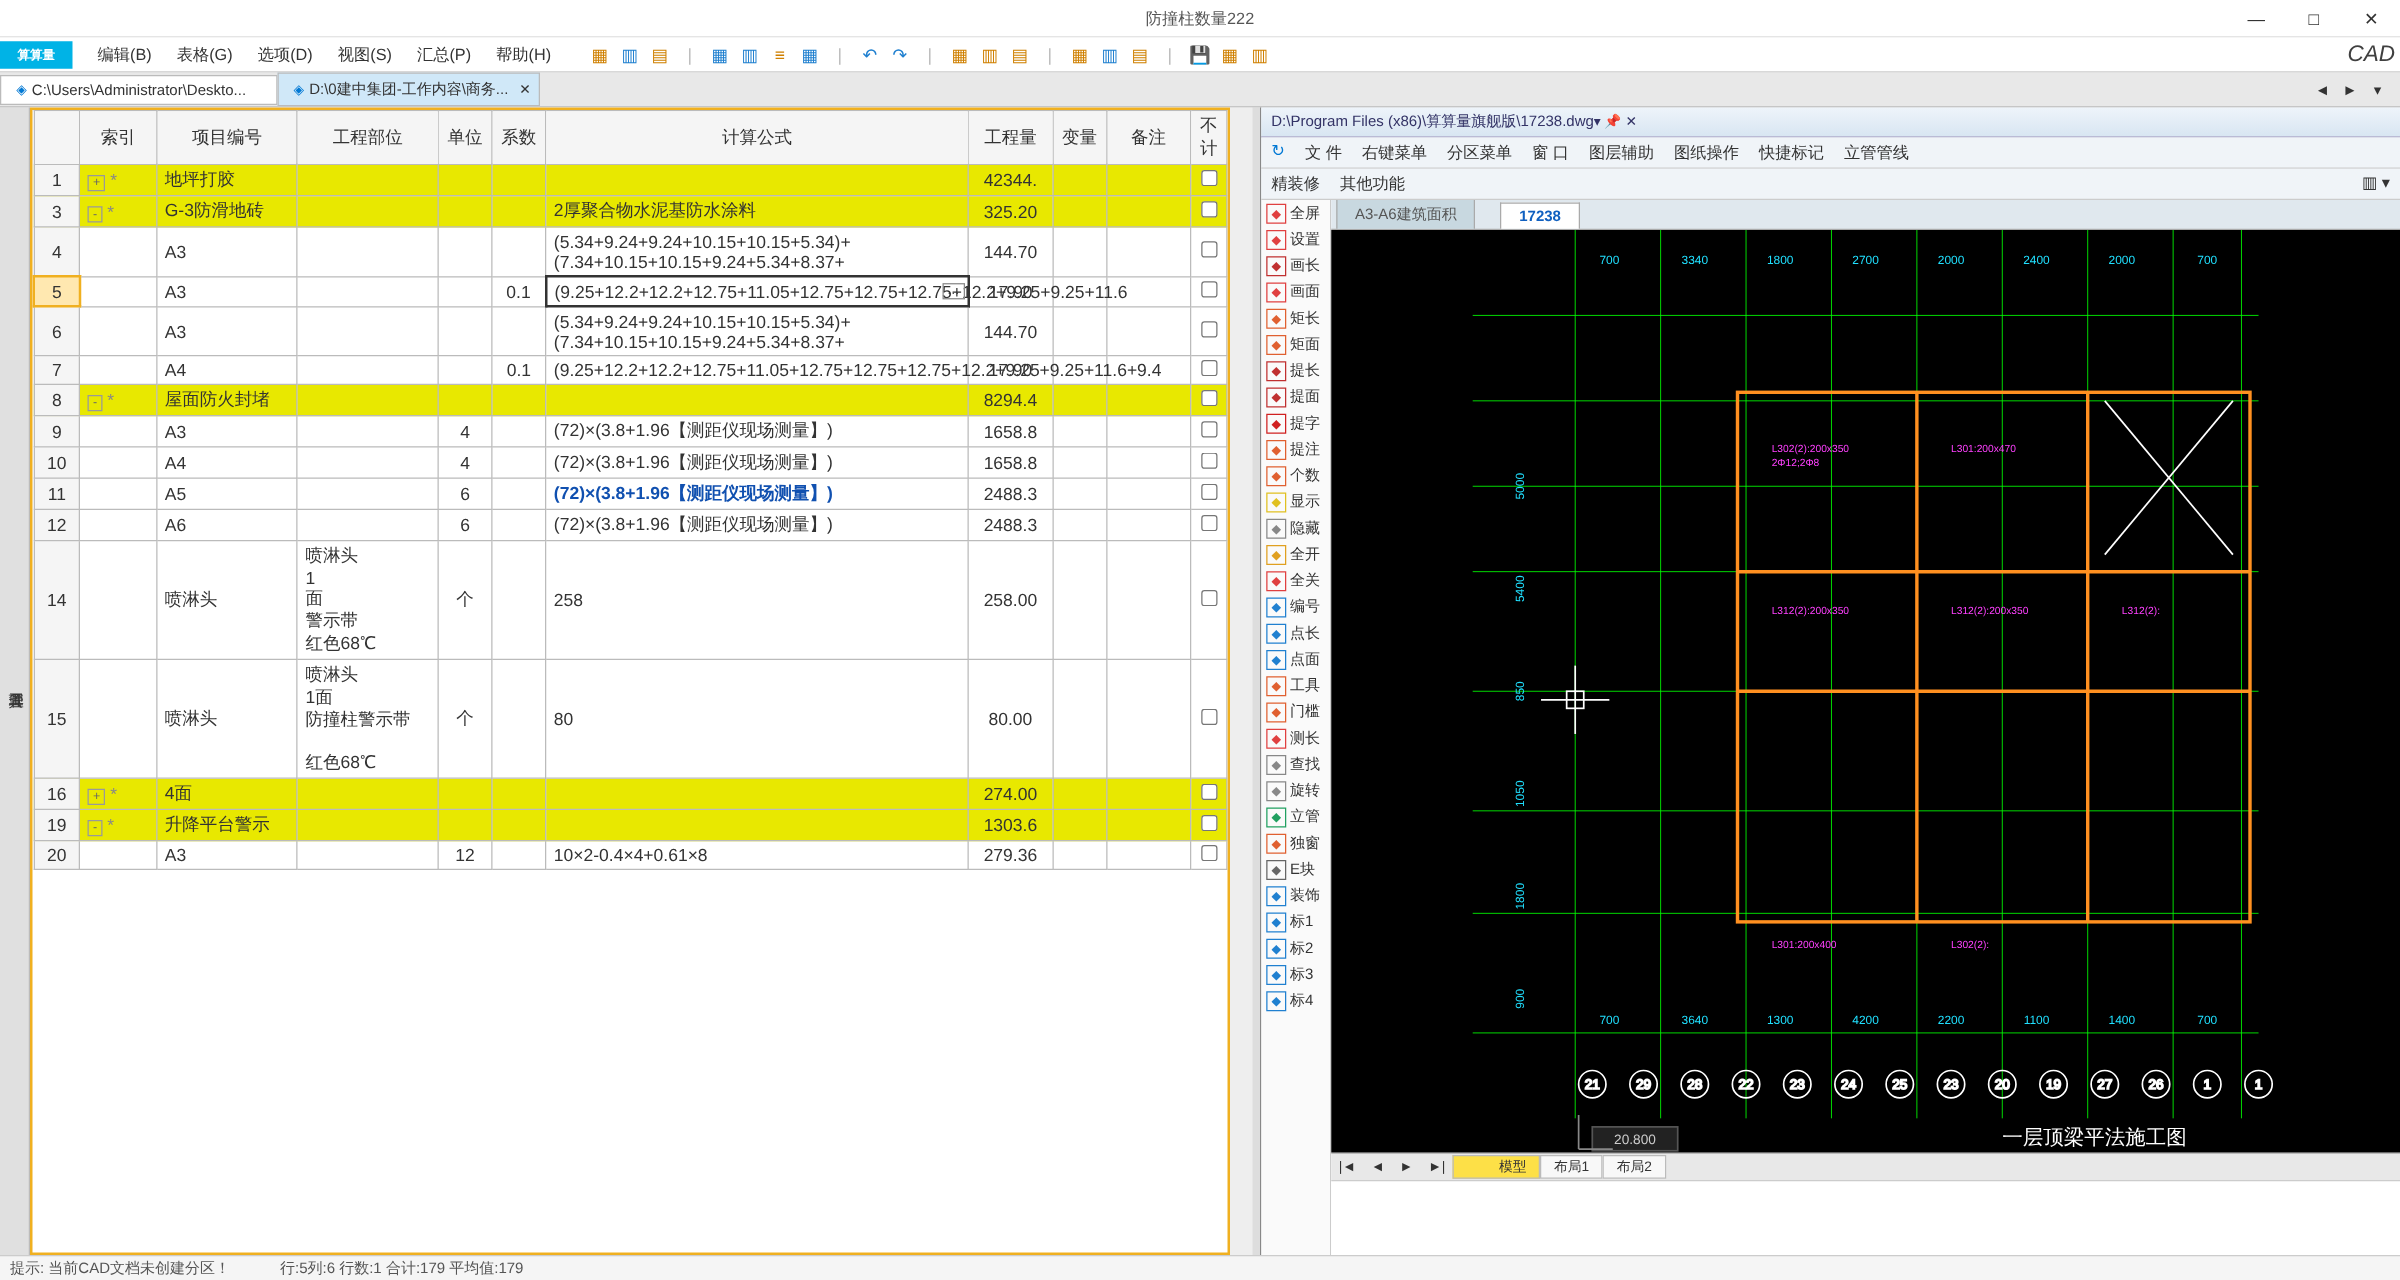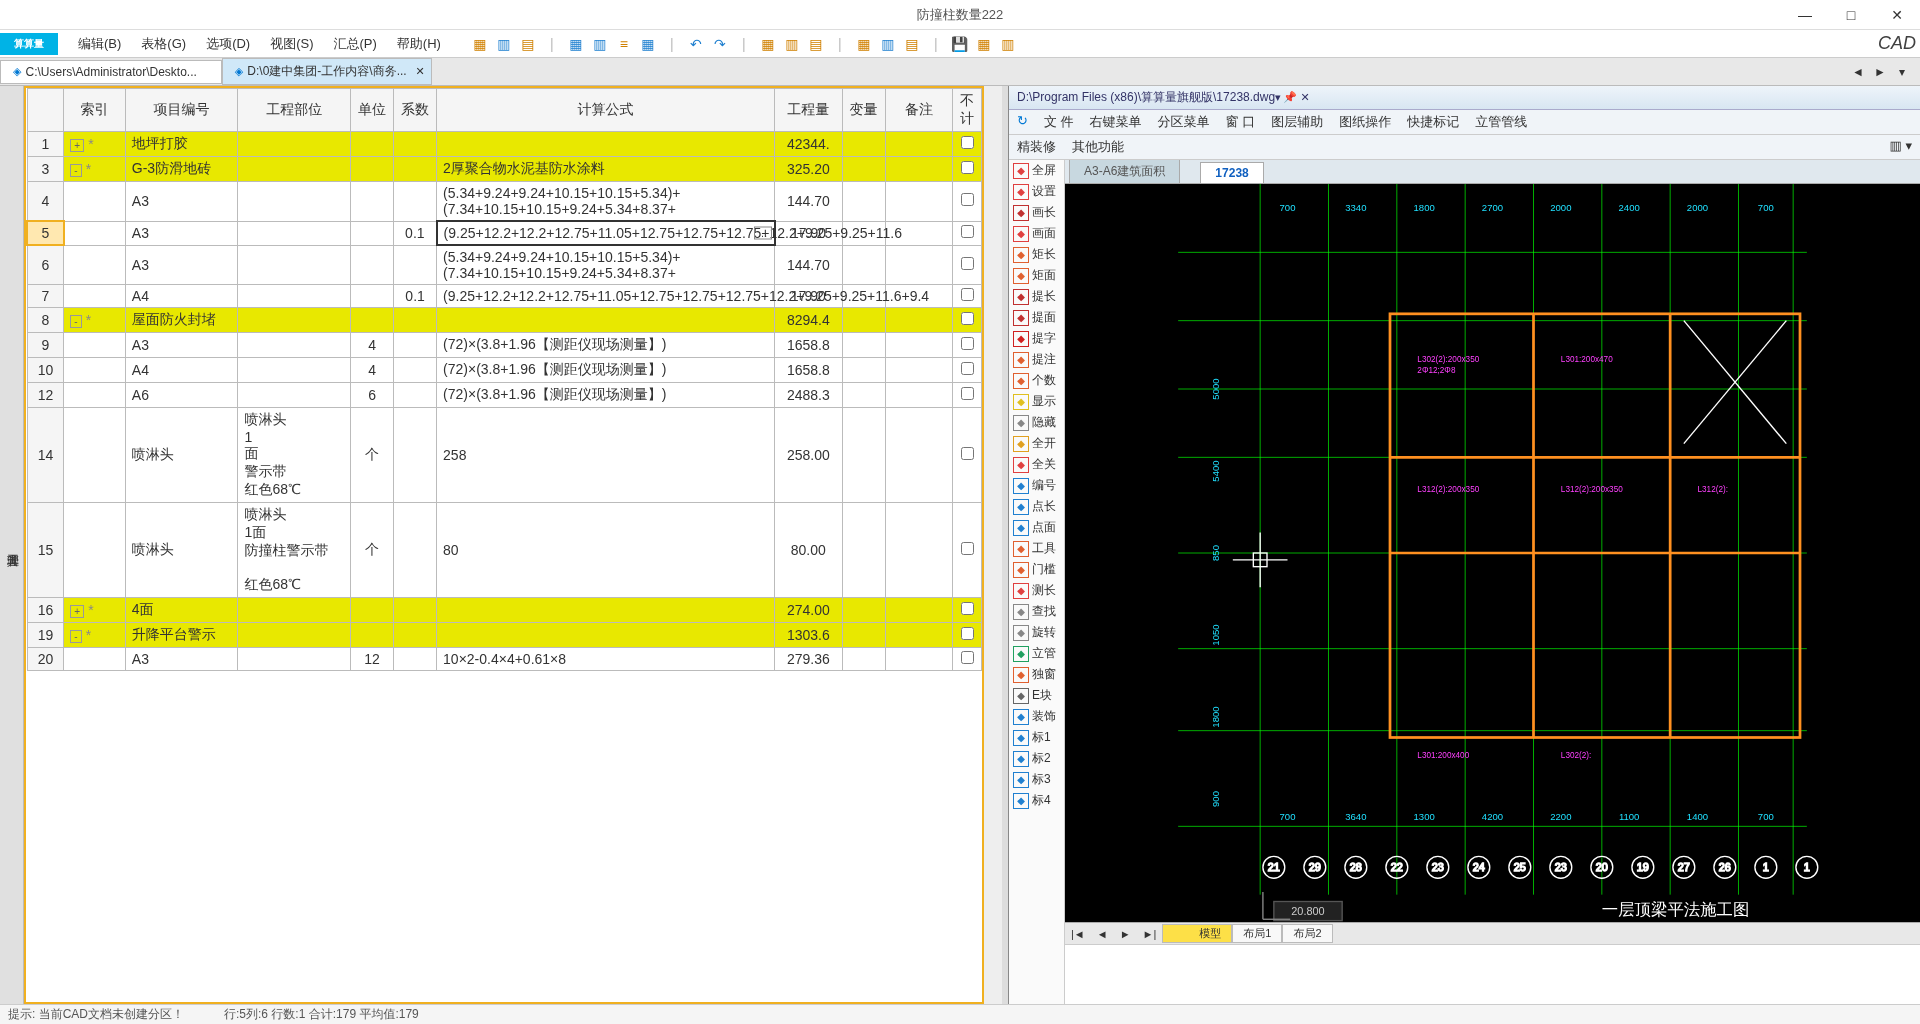--- a/index.html
+++ b/index.html
@@ -280,20 +280,33 @@
               <td class="col-part"></td>
               <td class="col-unit">4</td>
               <td class="col-coef"></td>
               <td class="col-formula "><span class="">(72)×(3.8+1.96【测距仪现场测量】)</span></td>
               <td class="col-amt">1658.8</td>
               <td class="col-var"></td>
               <td class="col-note"></td>
               <td class="col-chk"><input type="checkbox" style=""></td>
             </tr>
             <tr>
+              <td class="rownum ">11</td>
+              <td class="col-idx"></td>
+              <td class="col-code">A5</td>
+              <td class="col-part"></td>
+              <td class="col-unit">6</td>
+              <td class="col-coef"></td>
+              <td class="col-formula "><span class="bold-blue">(72)×(3.8+1.96【测距仪现场测量】)</span></td>
+              <td class="col-amt">2488.3</td>
+              <td class="col-var"></td>
+              <td class="col-note"></td>
+              <td class="col-chk"><input type="checkbox" style=""></td>
+            </tr>
+            <tr>
               <td class="rownum ">12</td>
               <td class="col-idx"></td>
               <td class="col-code">A6</td>
               <td class="col-part"></td>
               <td class="col-unit">6</td>
               <td class="col-coef"></td>
               <td class="col-formula "><span class="">(72)×(3.8+1.96【测距仪现场测量】)</span></td>
               <td class="col-amt">2488.3</td>
               <td class="col-var"></td>
               <td class="col-note"></td>

